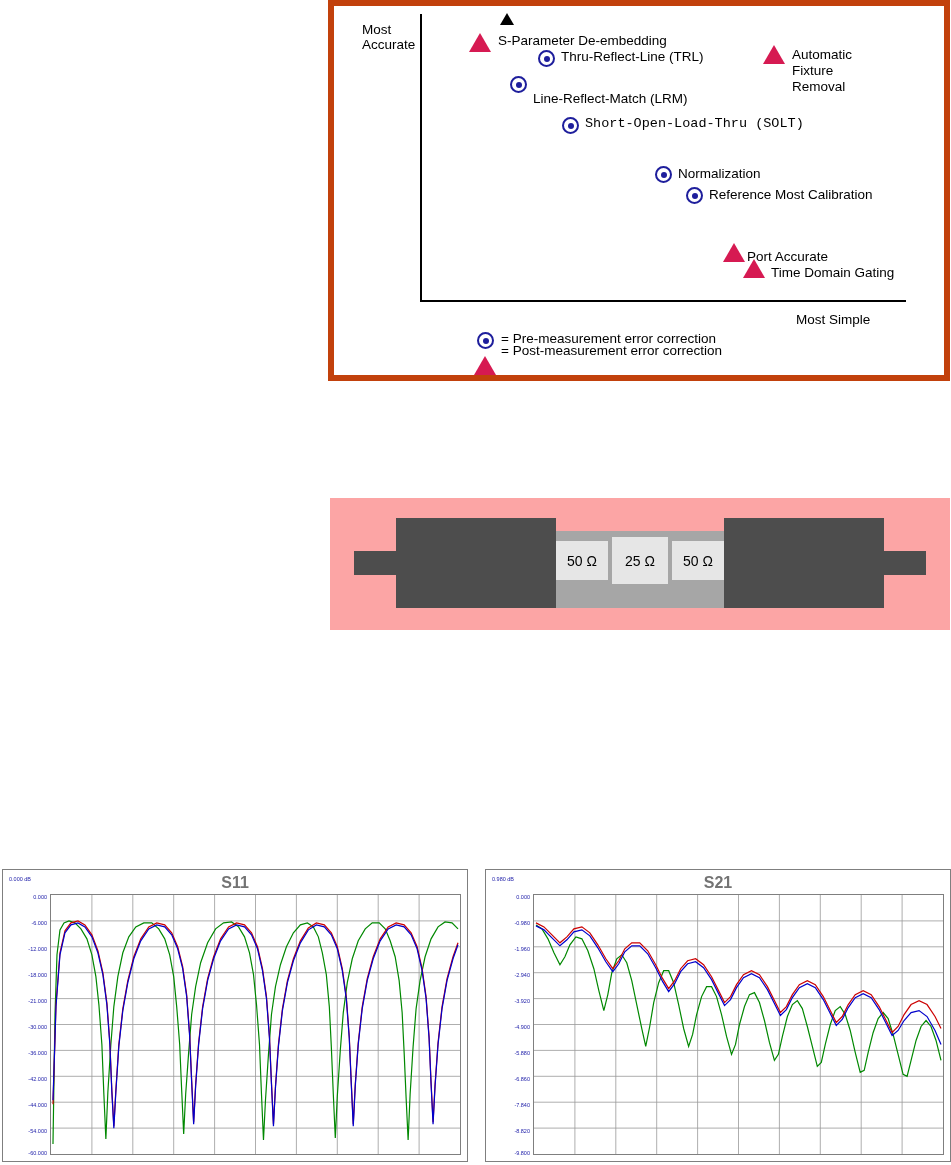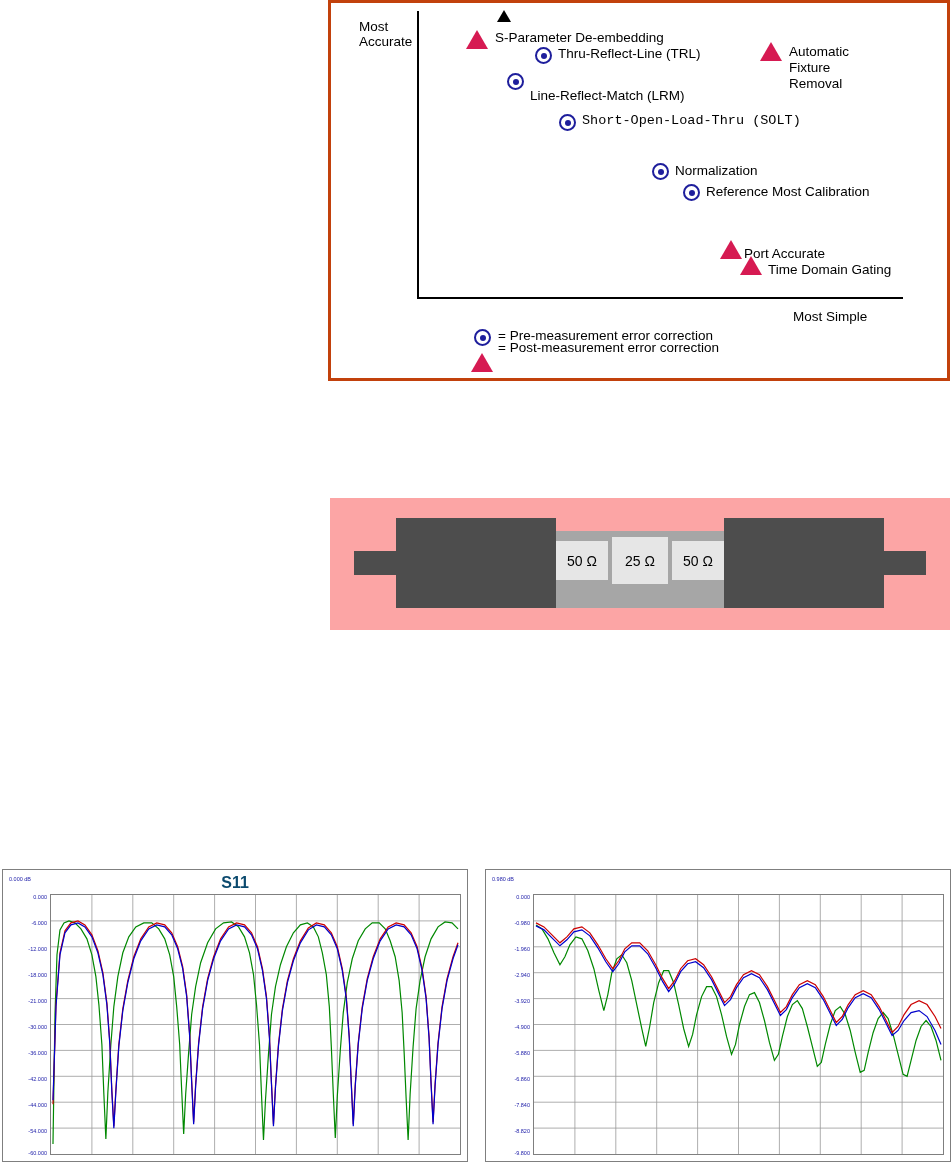--- a/index.html
+++ b/index.html
@@ -15,21 +15,21 @@
     overflow: hidden;
   }
 
   
   #fig-accuracy {
     position: absolute;
     left: 328px;
     top: 0px;
     width: 622px;
     height: 381px;
-    border: 3px solid #c2410c;
+    border: 6px solid #c2410c;
     box-sizing: border-box;
     background: #ffffff;
   }
   #fig-accuracy .axis-v {
     position: absolute;
     left: 86px;
     top: 8px;
     width: 2px;
     height: 288px;
     background: #000000;
@@ -140,21 +140,21 @@
   #plot-s11 { left: 2px; }
   #plot-s21 { left: 485px; }
   .plot-title {
     position: absolute;
     top: 4px;
     left: 0;
     width: 100%;
     text-align: center;
     font-size: 16px;
     font-weight: bold;
-    color: #0c4a6e;
+    color: #737373;
   }
   .plot-scale {
     position: absolute;
     left: 6px;
     top: 6px;
     font-size: 5.5px;
     color: #2222aa;
   }
   .plot-ylabels {
     position: absolute;
@@ -292,20 +292,21 @@
 
       <polyline fill="none" stroke="#cc0000" stroke-width="1.2" points="2,210 5,110 9,58 14,36 20,28 27,26 34,30 41,40 47,56 52,78 56,108 59,148 61,196 63,232 65,196 68,150 72,114 77,86 83,62 90,44 98,32 106,28 114,30 121,38 127,52 132,72 136,100 139,140 141,186 143,228 145,190 148,148 152,112 157,84 163,62 170,44 178,32 186,28 194,30 201,38 207,52 212,74 216,102 219,142 221,188 223,230 225,192 228,150 232,114 237,86 243,64 250,46 258,33 266,28 274,30 281,38 287,52 292,74 296,102 299,142 301,188 303,230 305,190 308,148 312,112 317,84 323,62 330,44 338,32 346,28 354,30 361,38 367,52 372,74 376,102 379,142 381,188 383,228 385,190 388,148 392,112 397,84 403,62 408,48"></polyline>
 
       <polyline fill="none" stroke="#0000cc" stroke-width="1.2" points="2,206 5,112 9,60 14,38 20,30 27,28 34,32 41,42 47,58 52,80 56,110 59,150 61,198 63,234 65,198 68,152 72,116 77,88 83,64 90,46 98,34 106,30 114,32 121,40 127,54 132,74 136,102 139,142 141,188 143,230 145,192 148,150 152,114 157,86 163,64 170,46 178,34 186,30 194,32 201,40 207,54 212,76 216,104 219,144 221,190 223,232 225,194 228,152 232,116 237,88 243,66 250,48 258,35 266,30 274,32 281,40 287,54 292,76 296,104 299,144 301,190 303,232 305,192 308,150 312,114 317,86 323,64 330,46 338,34 346,30 354,32 361,40 367,54 372,76 376,104 379,144 381,190 383,230 385,192 388,150 392,114 397,86 403,64 408,50"></polyline>
     </svg>
   </div>
 
 </div>
 
 <div class="plot-box" id="plot-s21">
+  <div class="plot-title">S21</div>
   <div class="plot-scale">0.980 dB</div>
   <div class="plot-ylabels">
     <span style="top:0px;">0.000</span>
     <span style="top:26px;">-0.980</span>
     <span style="top:52px;">-1.960</span>
     <span style="top:78px;">-2.940</span>
     <span style="top:104px;">-3.920</span>
     <span style="top:130px;">-4.900</span>
     <span style="top:156px;">-5.880</span>
     <span style="top:182px;">-6.860</span>

